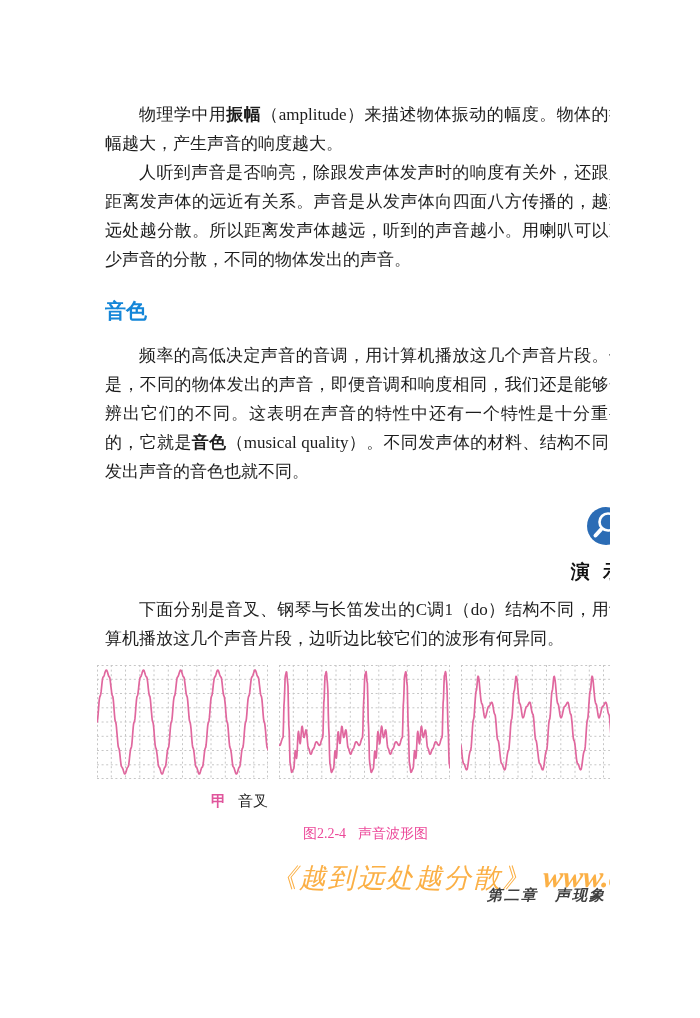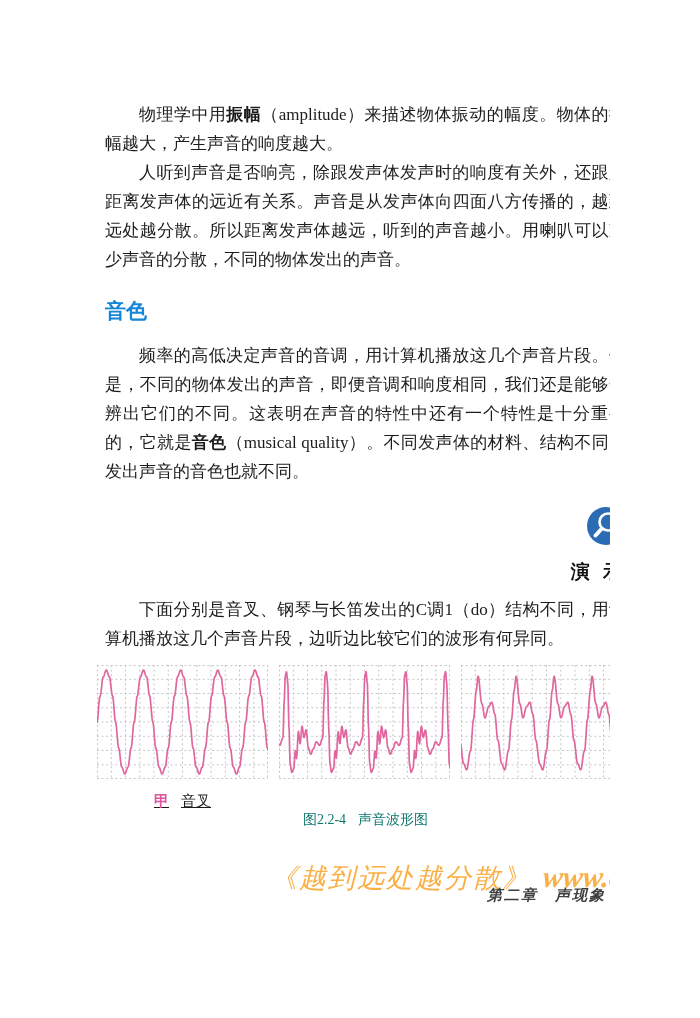--- a/index.html
+++ b/index.html
@@ -15,26 +15,25 @@
     font-weight:bold;font-size:21px;line-height:26px;color:#1486d8;
   }
   .demo-header{display:flex;align-items:flex-end;gap:13px;margin:20px 0 10px;flex-direction:column;}
   .demo-icon{width:40px;height:40px;flex:0 0 auto;}
   .demo-label{font-family:"Liberation Sans","DejaVu Sans",sans-serif;font-weight:bold;font-size:19px;letter-spacing:4px;color:#111;}
   .figure{margin:12px 0 0;}
   .panels{display:flex;justify-content:space-between;width:535px;margin-left:-8px;}
   .panel-col{width:171px;}
   .panel-col svg{display:block;}
   .panel-label{
-    margin-top:13px;text-align:center;font-size:15px;color:#1c1c1c;
+    margin-top:13px;text-align:right;font-size:15px;color:#1c1c1c;
     font-family:"Liberation Serif","DejaVu Serif",serif;
-    text-decoration:underline;
   }
   .panel-label .key{color:#e0559c;font-family:"Liberation Sans","DejaVu Sans",sans-serif;font-weight:bold;margin-right:12px;}
-  .fig-caption{margin-top:0;text-align:center;font-size:14px;color:#0f766e;}
+  .fig-caption{margin-top:14px;text-align:center;font-size:14px;color:#ec4899;}
   .fig-caption .num{margin-right:12px;}
   .after-fig{margin-top:16px;}
   .watermark{
     position:absolute;left:270px;top:860px;display:flex;align-items:baseline;gap:12px;
     color:#fbb046;white-space:nowrap;font-style:italic;
   }
   .watermark .wm-cn{font-size:27px;letter-spacing:2px;font-family:"Liberation Serif","DejaVu Serif",serif;}
   .watermark .wm-url{font-size:30px;font-weight:bold;font-family:"Liberation Serif","DejaVu Serif",serif;transform:skewX(-6deg);}
   .page-footer{
     position:absolute;left:487px;top:886px;display:flex;align-items:baseline;gap:14px;

